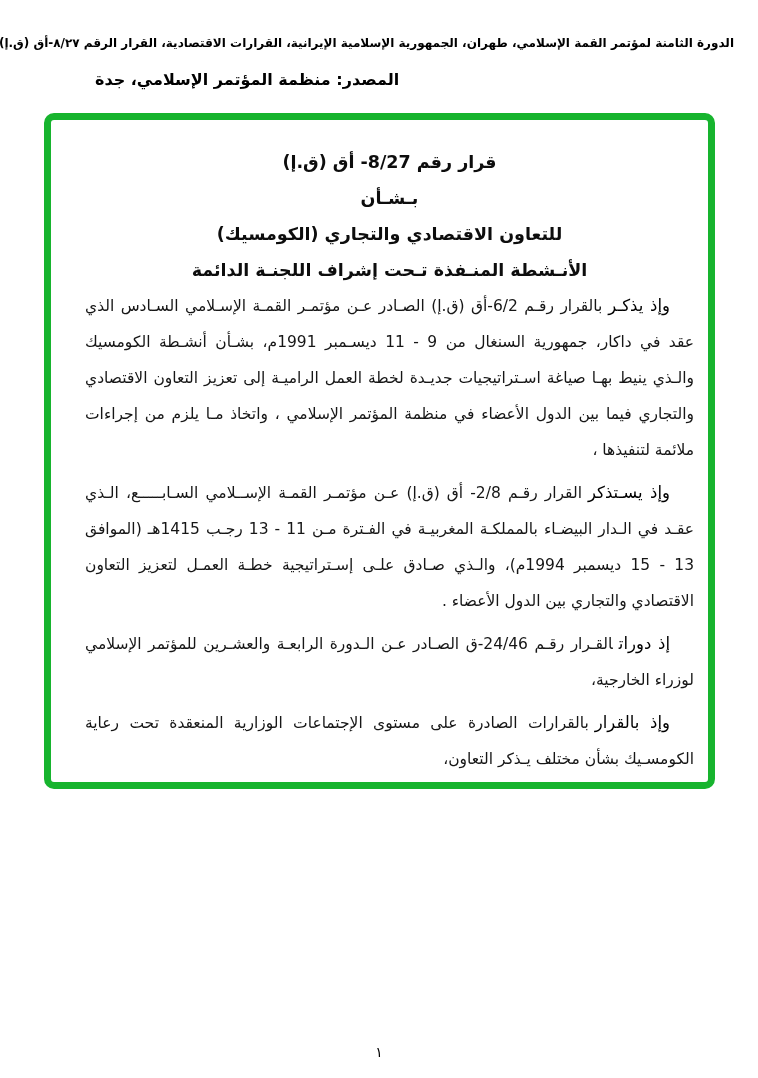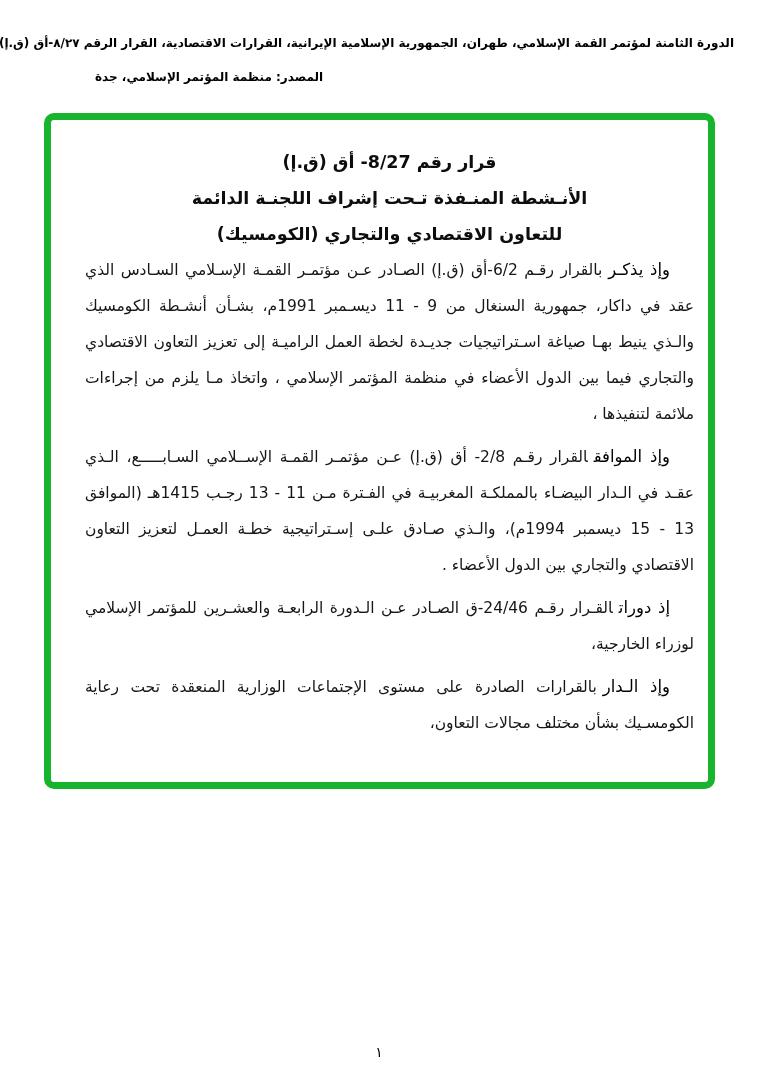--- a/index.html
+++ b/index.html
@@ -8,21 +8,21 @@
     font-family:"DejaVu Sans",sans-serif;color:#1a1a1a;
   }
   .hdr1{
     position:absolute;top:36px;left:27px;right:24px;
     direction:rtl;text-align:center;
     font-size:12px;font-weight:bold;color:#000;
     white-space:nowrap;letter-spacing:0;
   }
   .hdr2{
     position:absolute;top:70px;left:95px;
-    direction:rtl;font-size:12px;font-weight:bold;color:#000;
+    direction:rtl;font-size:16px;font-weight:bold;color:#000;
     white-space:nowrap;
   }
   .frame{
     position:absolute;left:44px;top:113px;width:671px;height:676px;
     box-sizing:border-box;border:7px solid var(--frame-green,#17b42e);
     border-radius:10px;overflow:hidden;background:#fff;
   }
   .content{
     position:absolute;inset:0;padding:24px 14px 0 34px;
     direction:rtl;box-sizing:border-box;
@@ -49,31 +49,32 @@
 
   <div class="hdr1">الدورة الثامنة لمؤتمر القمة الإسلامي، طهران، الجمهورية الإسلامية الإيرانية، القرارات الاقتصادية، القرار الرقم ٨/٢٧-أق (ق.إ)</div>
 
   <div class="hdr2">المصدر:  منظمة المؤتمر الإسلامي، جدة</div>
 
   <div class="frame">
     <div class="content">
 
       <div class="title">
         <div>قرار رقم 8/27- أق (ق.إ)</div>
+        <div>بـشـأن</div>
+        <div>للتعاون الاقتصادي والتجاري (الكومسيك)</div>
         <div>الأنـشطة المنـفذة تـحت إشراف اللجنـة الدائمة</div>
-        <div>للتعاون الاقتصادي والتجاري (الكومسيك)</div>
       </div>
 
 
       <p class="para"><span class="lead">وإذ يذكـر</span><span>بالقرار رقـم 6/2-أق (ق.إ) الصـادر عـن مؤتمـر القمـة الإسـلامي السـادس الذي عقد في داكار، جمهورية السنغال من 9 - 11 ديسـمبر 1991م، بشـأن أنشـطة الكومسيك والـذي ينيط بهـا صياغة اسـتراتيجيات جديـدة لخطة العمل الراميـة إلى تعزيز التعاون الاقتصادي والتجاري فيما بين الدول الأعضاء في منظمة المؤتمر الإسلامي ، واتخاذ مـا يلزم من إجراءات ملائمة لتنفيذها ،</span></p>
 
-      <p class="para"><span class="lead">وإذ الموافق</span><span>القرار رقـم 2/8- أق (ق.إ) عـن مؤتمـر القمـة الإســلامي السـابـــــع، الـذي عقـد في الـدار البيضـاء بالمملكـة المغربيـة في الفـترة مـن 11 - 13 رجـب 1415هـ (الموافق 13 - 15 ديسمبر 1994م)، والـذي صـادق علـى إسـتراتيجية خطـة العمـل لتعزيز التعاون الاقتصادي والتجاري بين الدول الأعضاء .</span></p>
+      <p class="para"><span class="lead">وإذ يسـتذكر</span><span>القرار رقـم 2/8- أق (ق.إ) عـن مؤتمـر القمـة الإســلامي السـابـــــع، الـذي عقـد في الـدار البيضـاء بالمملكـة المغربيـة في الفـترة مـن 11 - 13 رجـب 1415هـ (الموافق 13 - 15 ديسمبر 1994م)، والـذي صـادق علـى إسـتراتيجية خطـة العمـل لتعزيز التعاون الاقتصادي والتجاري بين الدول الأعضاء .</span></p>
 
       <p class="para"><span class="lead">إذ دورات</span><span>القـرار رقـم 24/46-ق الصـادر عـن الـدورة الرابعـة والعشـرين للمؤتمر الإسلامي لوزراء الخارجية،</span></p>
 
-      <p class="para"><span class="lead">وإذ الـدار</span><span>بالقرارات الصادرة على مستوى الإجتماعات الوزارية المنعقدة تحت رعاية الكومسـيك بشأن مختلف مجالات التعاون،</span></p>
+      <p class="para"><span class="lead">وإذ بالقرار</span><span>بالقرارات الصادرة على مستوى الإجتماعات الوزارية المنعقدة تحت رعاية الكومسـيك بشأن مختلف يـذكر التعاون،</span></p>
 
 
     </div>
   </div>
 
   <div class="pageno">١</div>
 </div>
 
 </body></html>

